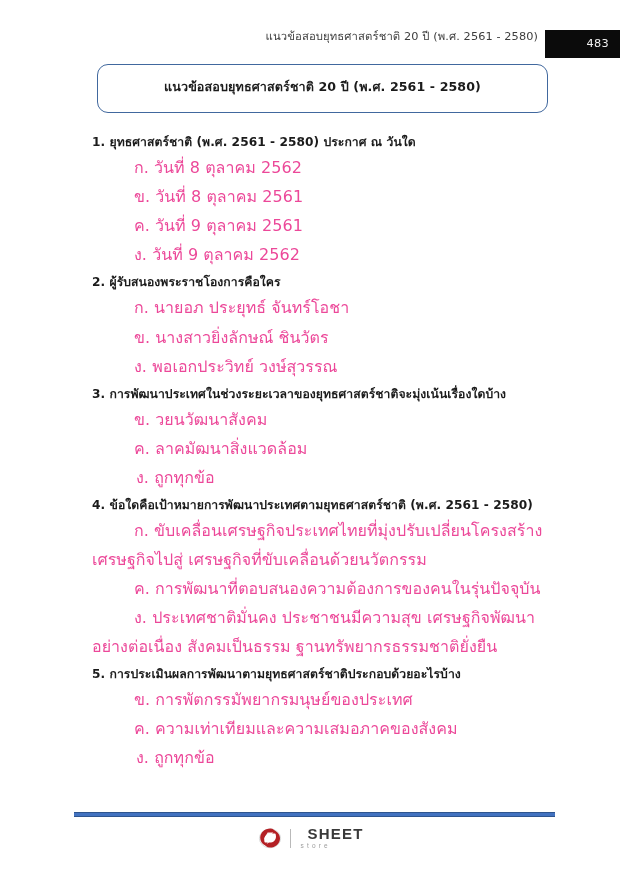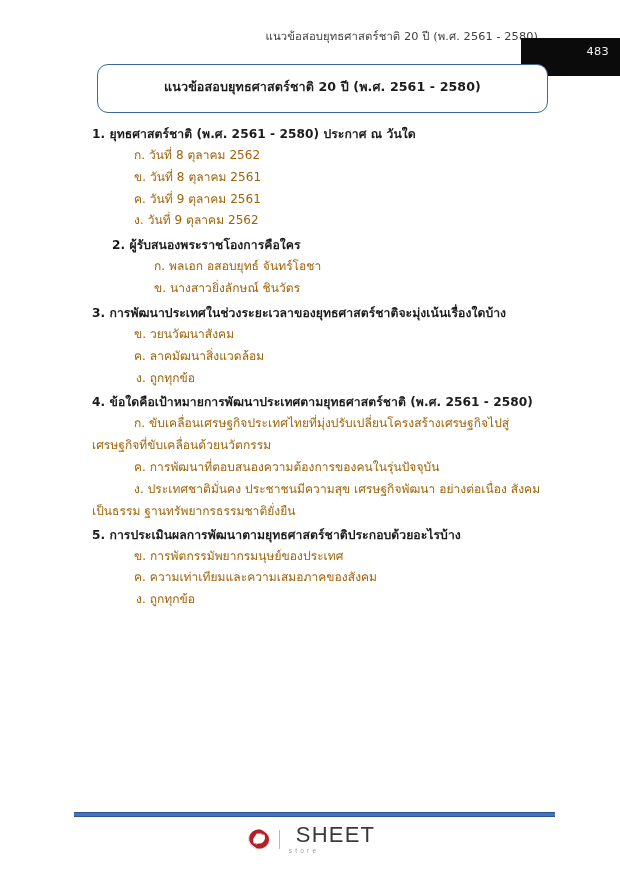--- a/index.html
+++ b/index.html
@@ -37,25 +37,24 @@
     right: 82px;
     top: 5px;
     font-size: 11.3px;
     letter-spacing: 0.1px;
     color: #3c3c3c;
     white-space: nowrap;
   }
   .page-number-box {
     position: absolute;
     right: 0;
-    top: 16px;
+    top: 8px;
     width: 75px;
-    height: 38px;
+    height: 28px;
     background: #0b0b0b;
-    padding-left: 24px;
   }
   .page-number-text {
     position: absolute;
     right: 11px;
     top: 7px;
     font-size: 11.3px;
     color: #f2f2f2;
     letter-spacing: 0.3px;
   }
 
@@ -80,61 +79,61 @@
     font-size: 12.6px;
     font-weight: bold;
     color: #1b1b1b;
     letter-spacing: 0.1px;
   }
 
   
   .content {
     position: absolute;
     left: 92px;
-    top: 124px;
+    top: 132px;
     width: 462px;
   }
 
   .question {
     margin: 0;
   }
   .q-heading {
     font-size: 12.2px;
     font-weight: bold;
     color: #1b1b1b;
     line-height: 1.72;
     letter-spacing: 0.05px;
     margin: 0;
   }
   .choices {
     margin: 0;
     padding: 0;
     list-style: none;
   }
   .choice {
-    font-size: 12px;
-    color: #a16207;
+    font-size: 16px;
+    color: #ec4899;
     line-height: 1.82;
     letter-spacing: 0.05px;
     margin: 0;
     padding-left: 42px;
     text-indent: 0;
   }
   
   .choice.long {
     padding-left: 0;
     text-indent: 42px;
   }
   .choice.gap {
     padding-left: 44px;
   }
 
   
   .q1 { margin-top: 0; }
-  .q2 { margin-top: 3px; margin-left: 20px; }
+  .q2 { margin-top: 3px; }
   .q3 { margin-top: 3px; }
   .q4 { margin-top: 3px; }
   .q5 { margin-top: 2px; }
 
   
   .footer-rule {
     position: absolute;
     left: 74px;
     top: 812px;
     width: 481px;
@@ -169,22 +168,22 @@
     margin: 0 3px 0 1px;
   }
   .logo-words {
     display: flex;
     flex-direction: column;
     justify-content: center;
     line-height: 1;
   }
   .logo-sheet {
     font-family: "Liberation Sans", sans-serif;
-    font-size: 22px;
-    font-weight: normal;
+    font-size: 15px;
+    font-weight: bold;
     letter-spacing: 1.2px;
     color: #3a3a3a;
     margin-left: 8px;
   }
   .logo-store {
     font-family: "Liberation Sans", sans-serif;
     font-size: 6.5px;
     letter-spacing: 3.2px;
     color: #9c9c9c;
     margin-top: 2px;
@@ -215,22 +214,23 @@
         <li class="choice">ก. วันที่ 8 ตุลาคม 2562</li>
         <li class="choice">ข. วันที่ 8 ตุลาคม 2561</li>
         <li class="choice">ค. วันที่ 9 ตุลาคม 2561</li>
         <li class="choice">ง. วันที่ 9 ตุลาคม 2562</li>
       </ul>
     </div>
 
     <div class="question q2">
       <p class="q-heading">2. ผู้รับสนองพระราชโองการคือใคร</p>
       <ul class="choices">
-        <li class="choice">ก. พลเอก อสอบยุทธ์ จันทร์โอชา</li>
+        <li class="choice">ก. นายอภ ประยุทธ์ จันทร์โอชา</li>
         <li class="choice">ข. นางสาวยิ่งลักษณ์  ชินวัตร</li>
+        <li class="choice">ง. พอเอกประวิทย์  วงษ์สุวรรณ</li>
       </ul>
     </div>
 
     <div class="question q3">
       <p class="q-heading">3. การพัฒนาประเทศในช่วงระยะเวลาของยุทธศาสตร์ชาติจะมุ่งเน้นเรื่องใดบ้าง</p>
       <ul class="choices">
         <li class="choice">ข. วยนวัฒนาสังคม</li>
         <li class="choice">ค. ลาคมัฒนาสิ่งแวดล้อม</li>
         <li class="choice gap">ง.  ถูกทุกข้อ</li>
       </ul>

